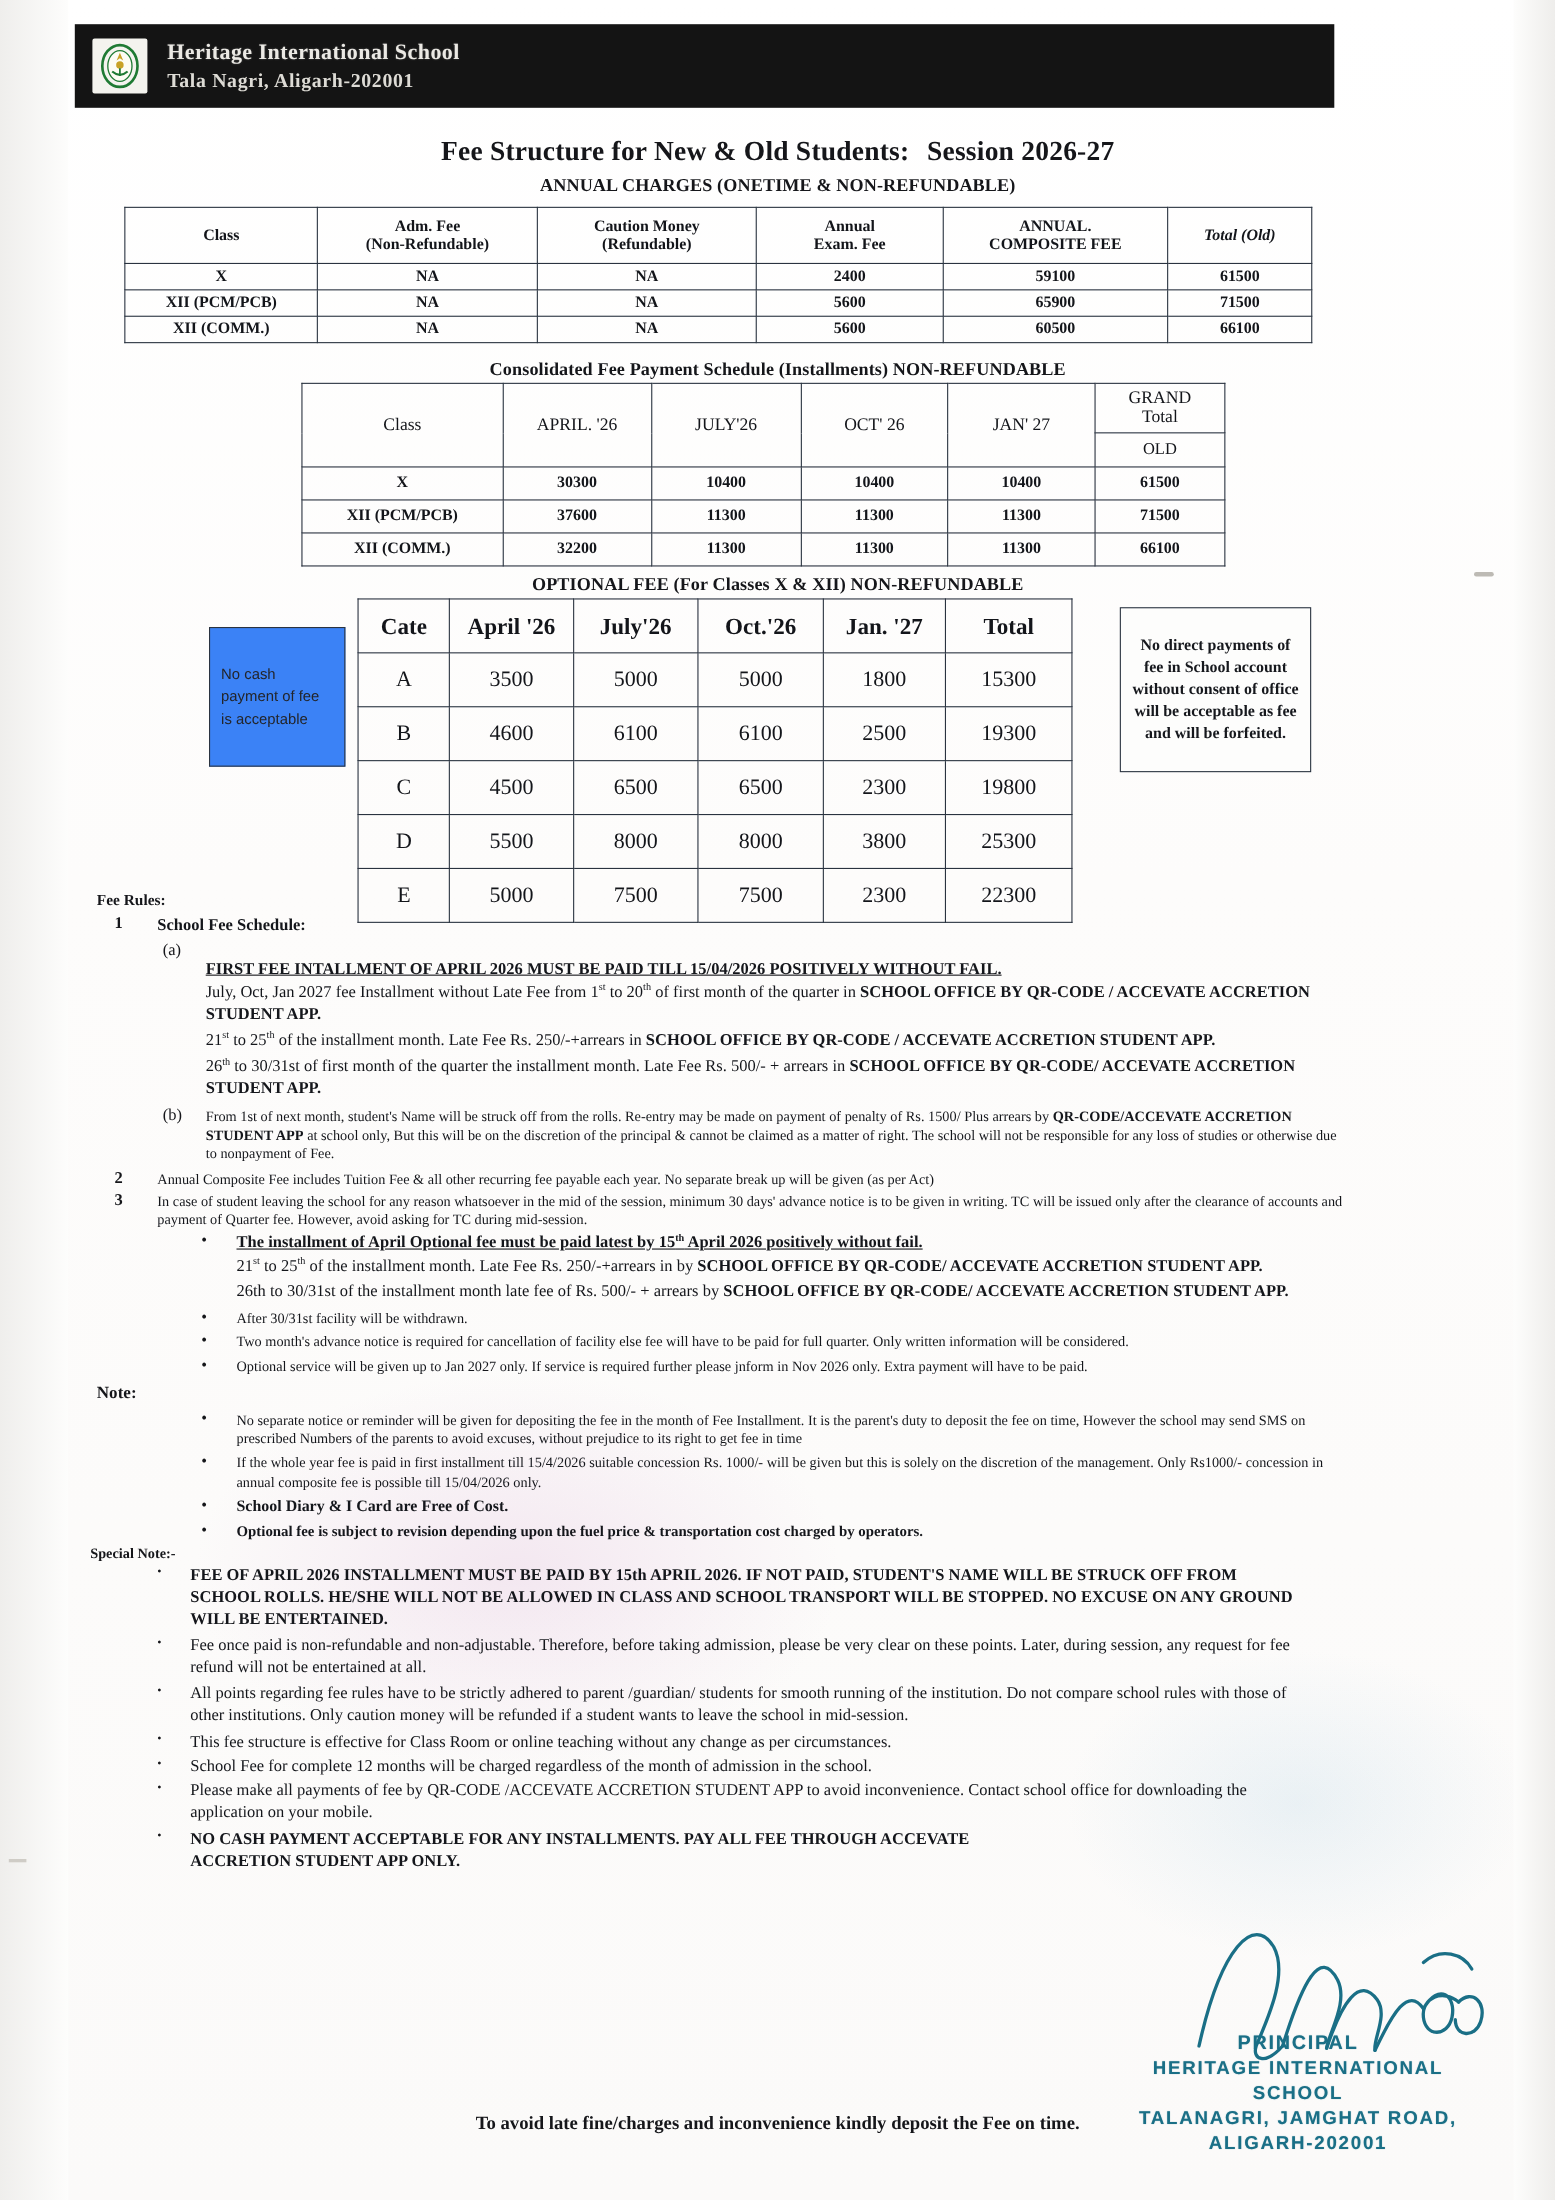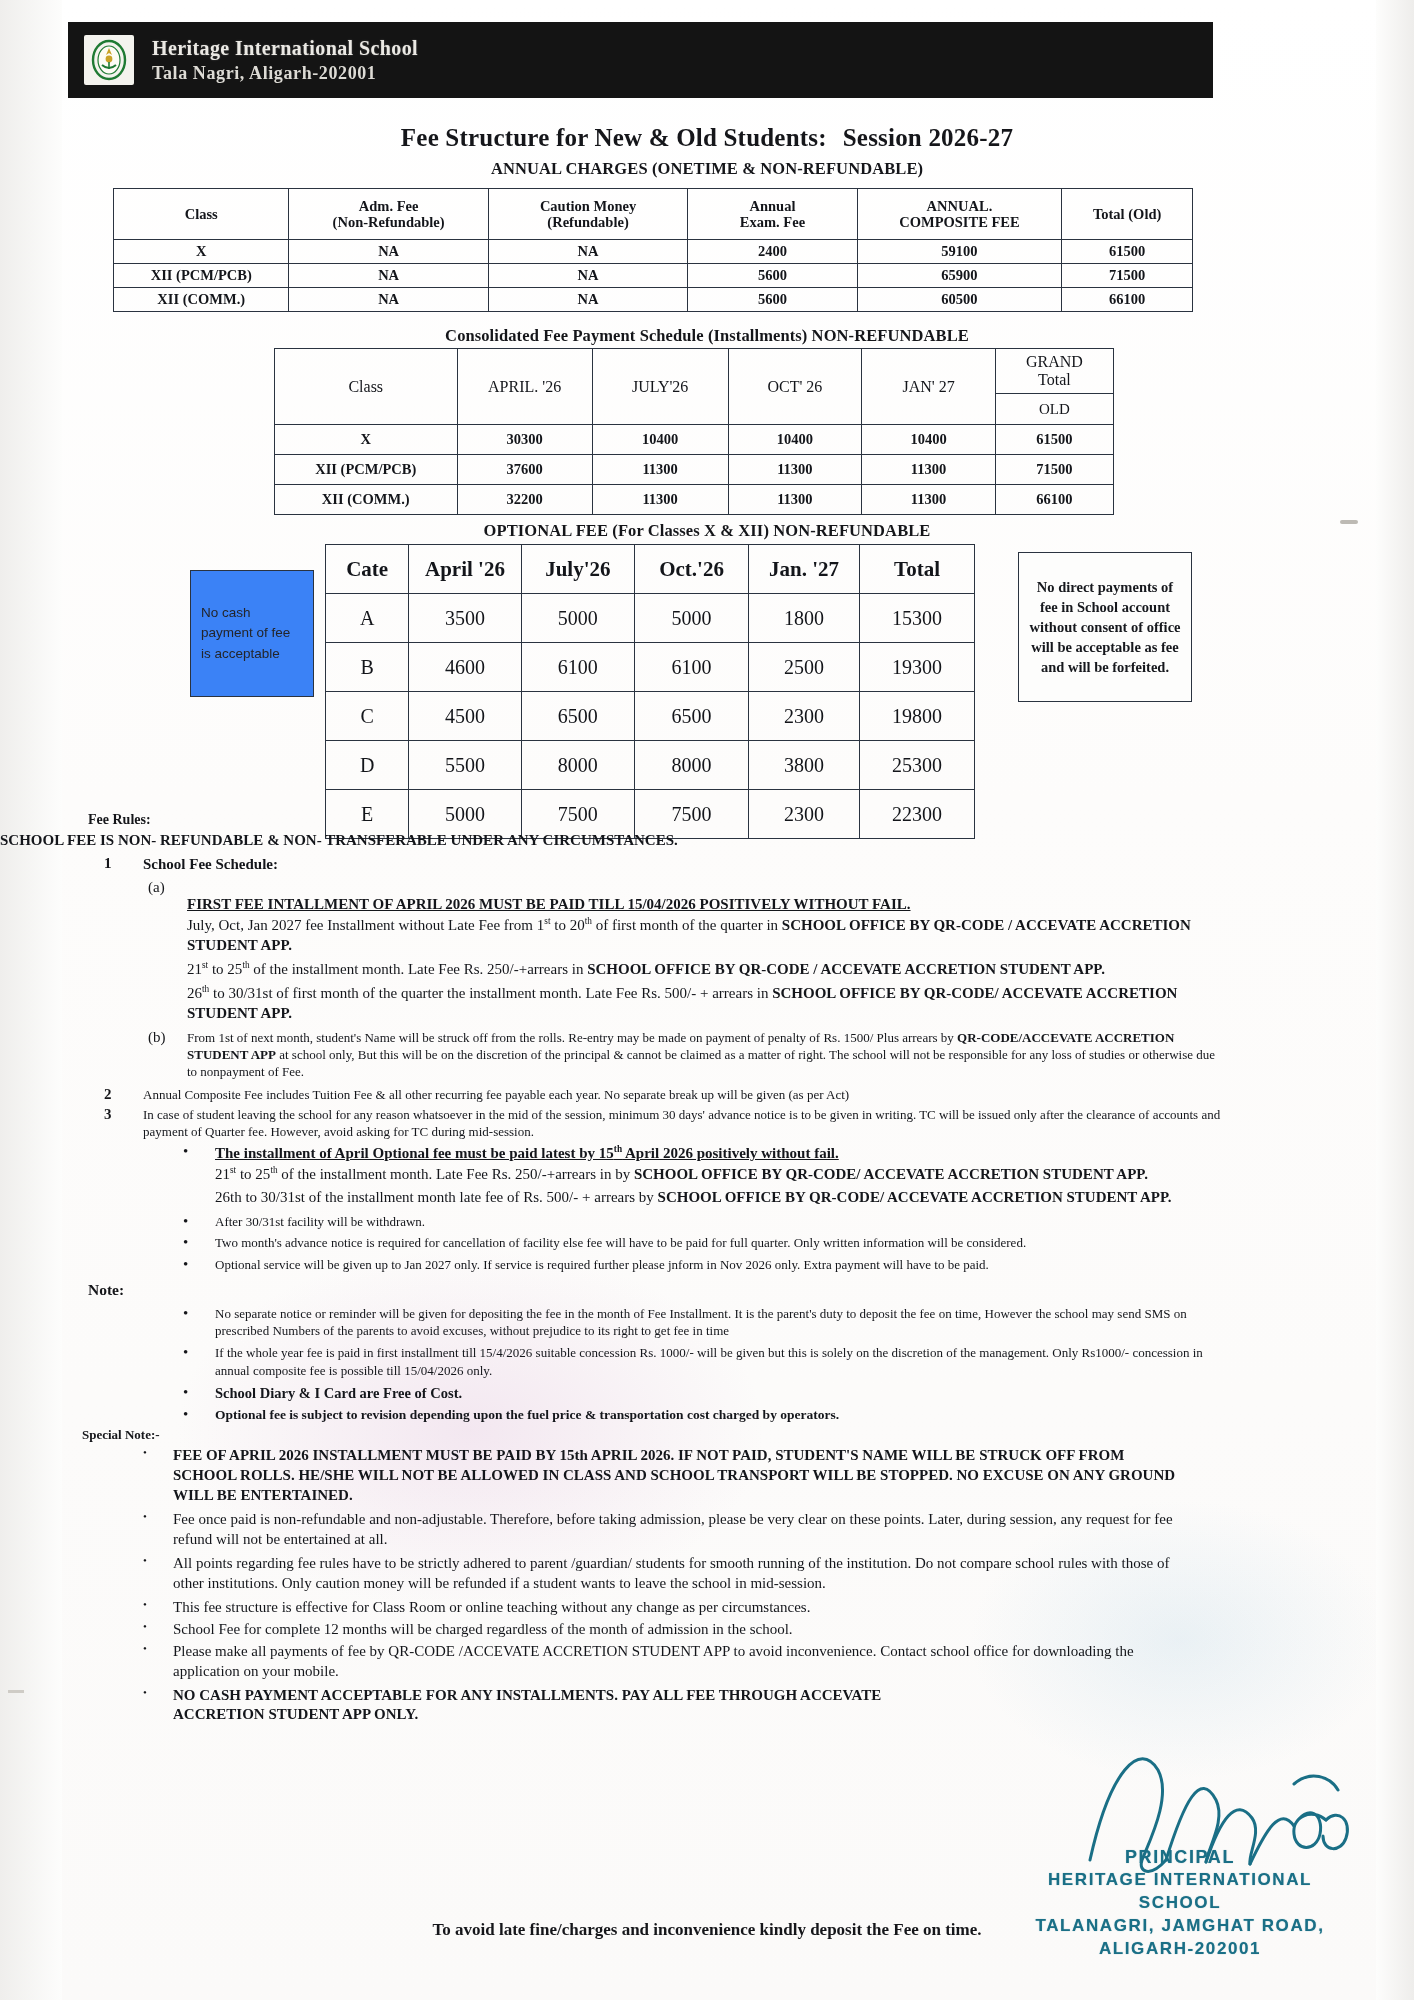--- a/index.html
+++ b/index.html
@@ -75,21 +75,21 @@
   
   .wrap-t1{position:absolute;left:113px;top:188px;width:1080px;}
   .t1{width:100%;}
   .t1 th{font-size:14.5px;font-weight:bold;line-height:1.12;padding:5px 2px;height:40px;}
   .t1 td{font-size:14.5px;font-weight:bold;height:21px;padding:1px 2px;}
   .t1 .c-class{width:175px;}
   .t1 .c-adm{width:200px;}
   .t1 .c-caut{width:200px;}
   .t1 .c-exam{width:170px;}
   .t1 .c-comp{width:205px;}
-  .t1 .c-tot{width:130px;}
+  .t1 .c-tot{width:130px;font-style:italic;}
 
   
   .cap2{position:absolute;left:0;top:326px;width:1414px;}
   .wrap-t2{position:absolute;left:274px;top:348px;width:840px;}
   .t2{width:100%;}
   .t2 th{font-size:16px;font-weight:normal;padding:4px 2px;}
   .t2 td{font-size:14.5px;font-weight:bold;height:25px;padding:2px;}
   .t2 .hd-main{height:52px;}
   .t2 .grand{height:30px;}
   .t2 .old{height:22px;font-size:15px;font-weight:normal;border-top:1px solid #2a3340;}
@@ -376,21 +376,20 @@
           <td>22300</td>
         </tr>
       </tbody>
     </table>
   </div>
 
   <div class="prose">
 
     <div style="margin-left:88px;" class="lbl">Fee Rules:</div>
 
-    <p class="t b ind-0" style="margin-top:3px;">SCHOOL FEE IS NON- REFUNDABLE &amp; NON- TRANSFERABLE UNDER ANY CIRCUMSTANCES.</p>
 
     <div class="row ind-0" style="margin-top:4px;">
       <span class="marker mk-num">1</span>
       <p class="t b">School Fee Schedule:</p>
     </div>
 
     <div class="row ind-1" style="margin-top:4px;">
       <span class="marker mk-abc">(a)</span>
       <div style="width:1030px;margin-top:16px;">
         <p class="t b u">FIRST FEE INTALLMENT OF APRIL 2026 MUST BE PAID TILL 15/04/2026 POSITIVELY WITHOUT FAIL.</p>

